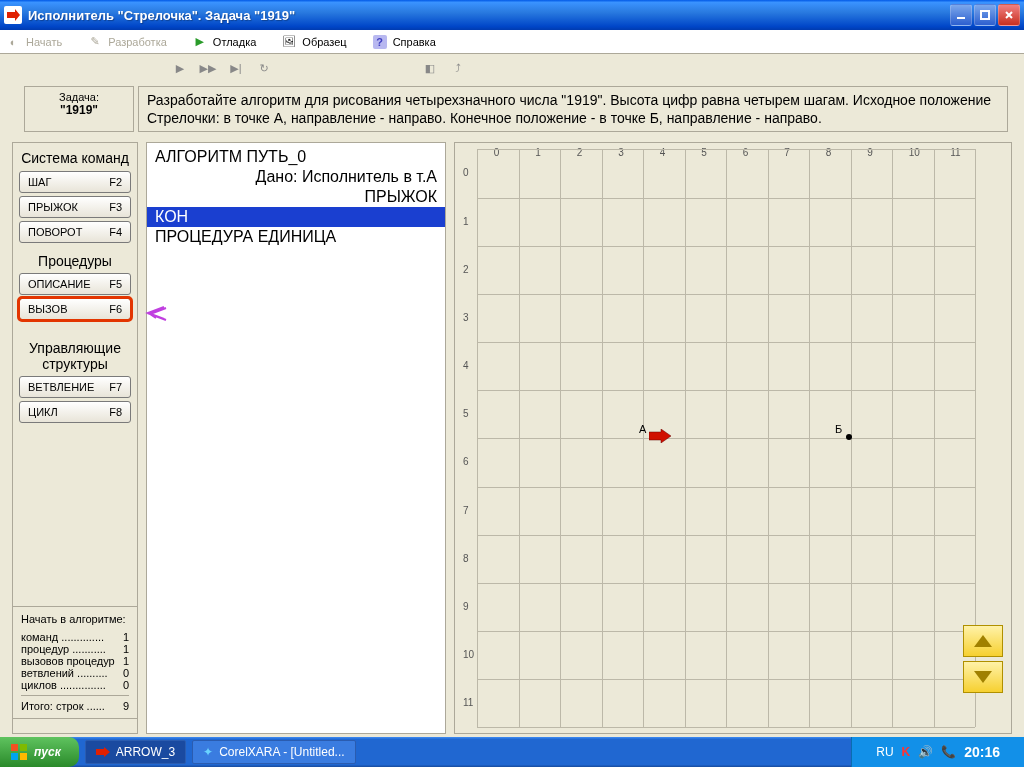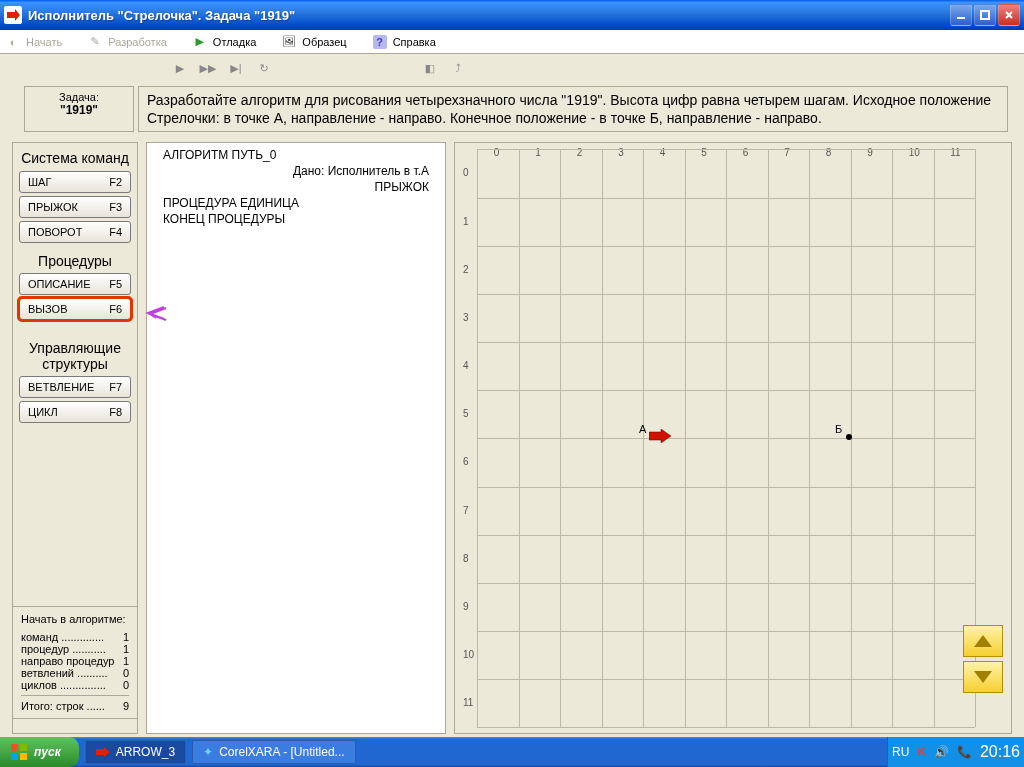--- a/index.html
+++ b/index.html
@@ -36,21 +36,21 @@
   .main{display:flex;gap:8px;padding:0 12px 8px 12px;height:600px;}
   .col1{width:126px;border:1px solid #aca899;background:#ece9d8;padding:6px 5px;display:flex;flex-direction:column;align-items:center;}
   .col1 .hdr{font-size:14px;text-align:center;margin:2px 0 4px 0;line-height:1.1;}
   .cmdbtn{width:112px;height:22px;border:1px solid #7a7a7a;border-radius:3px;background:linear-gradient(to bottom,#fff,#e8e4d8);display:flex;justify-content:space-between;align-items:center;padding:0 8px;font-size:11px;margin-bottom:3px;cursor:pointer;}
   .cmdbtn.hl{outline:3px solid #e33500;outline-offset:-1px;}
   .statsbox{border:1px solid #aca899;background:#ece9d8;padding:6px 8px;font-size:11px;margin-top:auto;width:126px;position:absolute;left:12px;bottom:48px;}
   .statsbox .row{display:flex;justify-content:space-between;}
   .statsbox hr{border:none;border-top:1px solid #aca899;margin:4px 0;}
 
   .col2{flex:0 0 300px;border:1px solid #aca899;background:#fff;position:relative;}
-  .code{font-size:12px;padding:4px 8px;}
+  .code{font-size:16px;padding:4px 0;}
   .code .ln{padding:1px 8px;white-space:pre;}
   .code .ind1{padding-left:26px;text-align:right;}
   .code .sel{background:#1a3fd0;color:#fff;}
 
   .arrowhint{position:absolute;left:144px;top:304px;color:#b030d0;}
 
   .col3{flex:1;border:1px solid #aca899;background:#ece9d8;position:relative;overflow:hidden;}
   .canvas{position:absolute;inset:6px 36px 6px 22px;background:#ece9d8;}
   .grid{position:absolute;inset:0;}
   .gridline{position:absolute;background:#bcb8a8;}
@@ -58,22 +58,22 @@
   .pointA{position:absolute;font-size:11px;color:#000;}
   .redarrow{position:absolute;}
   .navbtn{position:absolute;right:8px;width:40px;height:32px;background:linear-gradient(to bottom,#fff2a8,#f6d030);border:1px solid #b09000;display:flex;align-items:center;justify-content:center;cursor:pointer;}
   .navup{bottom:76px;} .navdn{bottom:40px;}
 
   
   .taskbar{position:absolute;left:0;right:0;bottom:0;height:30px;background:linear-gradient(to bottom,#3f8cf3 0%,#2067d1 8%,#2067d1 92%,#174a9c 100%);display:flex;align-items:center;color:#fff;font-size:12px;}
   .startbtn{height:30px;background:linear-gradient(to bottom,#5fc35f,#2a8a2a);display:flex;align-items:center;gap:6px;padding:0 18px 0 10px;font-weight:bold;font-style:italic;border-radius:0 10px 10px 0;cursor:pointer;}
   .tbtask{height:24px;margin-left:6px;padding:8px 10px;display:flex;align-items:center;gap:6px;background:#3a7ce0;border:1px solid #2a5cb0;border-radius:2px;cursor:pointer;}
   .tbtask.active{background:#1a4aa0;}
-  .tray{margin-left:auto;height:30px;background:#1290e8;display:flex;align-items:center;gap:8px;padding:0 4px;border-left:1px solid #0a6cb0;}
-  .tray .clk{font-size:16px;}
+  .tray{margin-left:auto;height:30px;background:#1290e8;display:flex;align-items:center;gap:8px;padding:0 24px;border-left:1px solid #0a6cb0;}
+  .tray .clk{font-size:14px;font-weight:bold;}
 </style>
 </head>
 <body>
 
 <div class="titlebar">
   <div class="ticon">
     <svg viewBox="0 0 14 14">
         <polygon points="1,4 9,4 9,1 14,7 9,13 9,10 1,10" fill="#e02000"></polygon>
       </svg>
   </div>
@@ -172,22 +172,22 @@
         <span>ЦИКЛ</span>
         <span>F8</span>
       </div>
   </div>
 
   <div class="col2">
     <div class="code">
       <div class="ln">АЛГОРИТМ ПУТЬ_0</div>
       <div class="ln ind1">Дано: Исполнитель в т.А</div>
       <div class="ln ind1">ПРЫЖОК</div>
+      <div class="ln sel">КОН</div>
       <div class="ln">ПРОЦЕДУРА ЕДИНИЦА</div>
-      <div class="ln">КОНЕЦ ПРОЦЕДУРЫ</div>
     </div>
   </div>
 
   <div class="col3">
     <div class="canvas">
       <div class="grid" id="gridbox">
           <div class="gridline" style="left: 0px; top: 0px; width: 1px; height: 578px;"></div>
           <div class="axlabel" style="left: 16.75px; top: -2px;">0</div>
           <div class="gridline" style="left: 41.5px; top: 0px; width: 1px; height: 578px;"></div>
           <div class="axlabel" style="left: 58.25px; top: -2px;">1</div>
@@ -267,21 +267,21 @@
 <div class="statsbox">
   <div style="margin-bottom:6px;">Начать в алгоритме:</div>
   <div class="row">
       <span><span>команд</span>&nbsp;<span>..............</span></span>
       <span>1</span>
     </div>
   <div class="row">
       <span><span>процедур</span>&nbsp;<span>...........</span></span>
       <span>1</span>
     </div>
-  <div class="row"><span><span>направо процедур</span><span></span></span>&nbsp;<span>1</span></div>
+  <div class="row"><span><span>вызовов процедур</span><span></span></span>&nbsp;<span>1</span></div>
   <div class="row">
       <span><span>ветвлений</span>&nbsp;<span>..........</span></span>
       <span>0</span>
     </div>
   <div class="row">
       <span><span>циклов</span>&nbsp;<span>...............</span></span>
       <span>0</span>
     </div>
   <hr>
   <div class="row">

